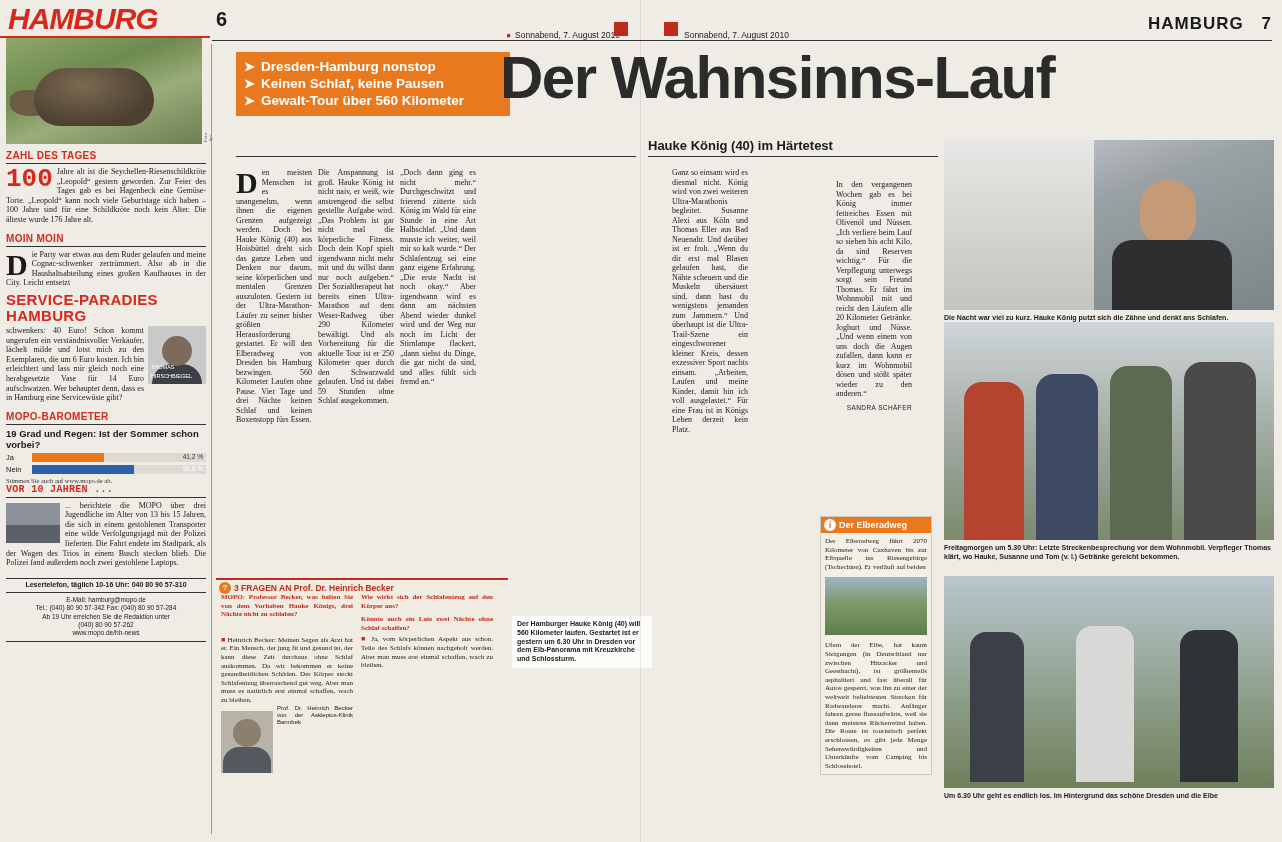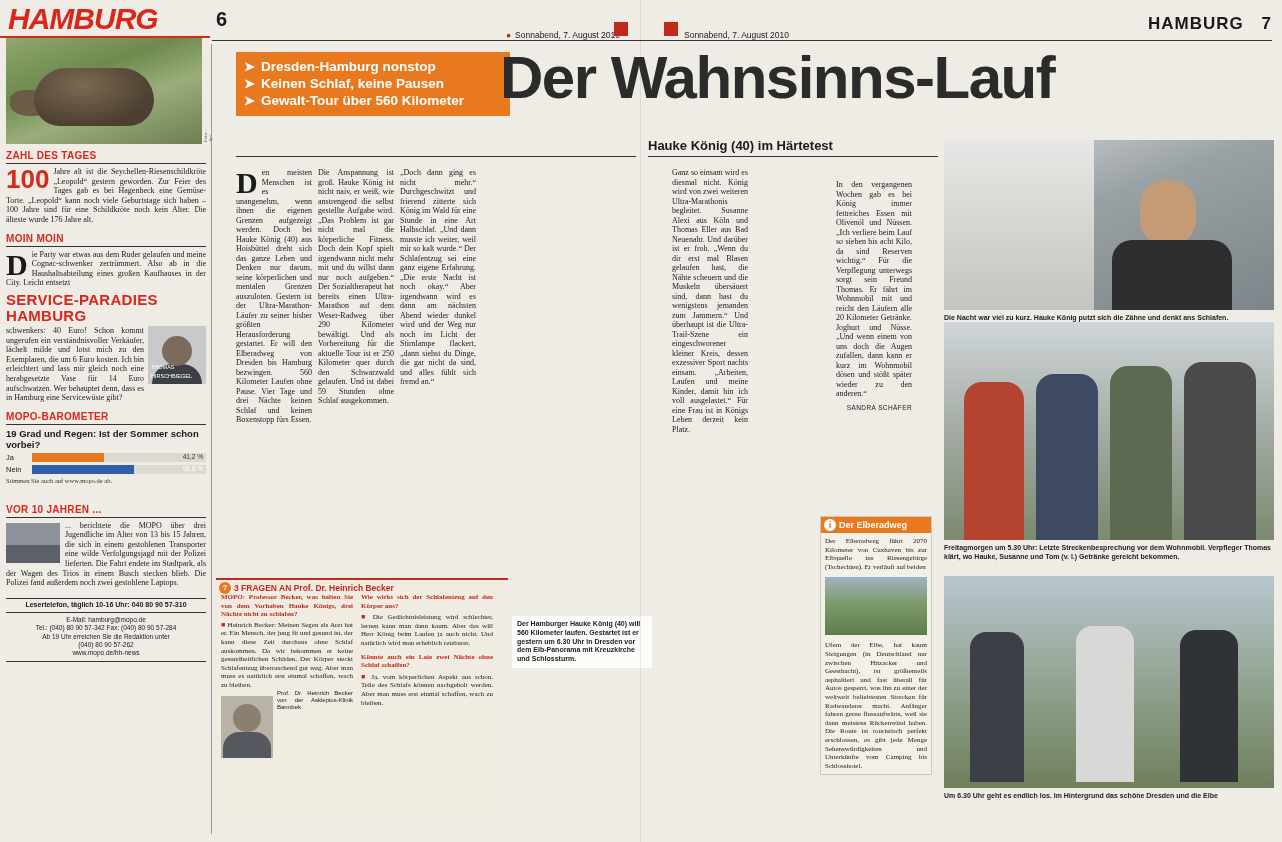--- a/index.html
+++ b/index.html
@@ -47,21 +47,21 @@
   }
   .photocredit{font-size:5px;color:#555;transform:rotate(-90deg);transform-origin:left top;}
 
   .rail-head{
     font-family:"Liberation Sans",sans-serif;font-weight:bold;color:#d8281c;
     font-size:10px;letter-spacing:.3px;margin:4px 0 2px;
   }
   .rail-head.big{font-size:15px;line-height:16px;}
   .rail-body{font-size:8px;line-height:9.6px;text-align:justify;}
   .dropcapnum{
-    float:left;font-family:Liberation Sans, sans-serif;font-weight:bold;color:#d8281c;
+    float:left;font-family:Liberation Mono, monospace;font-weight:bold;color:#d8281c;
     font-size:26px;line-height:22px;margin:1px 4px 0 0;
   }
   .dropcap{
     float:left;font-family:"Liberation Serif",serif;font-weight:bold;
     font-size:30px;line-height:25px;margin:2px 4px 0 0;
   }
   .byline-box{
     width:58px;height:58px;background:#c9c9c9;float:right;margin:0 0 2px 4px;position:relative;overflow:hidden;
   }
   .byline-box:after{content:"";position:absolute;left:14px;top:10px;width:30px;height:30px;border-radius:50%;background:#7c6a5c;}
@@ -248,21 +248,21 @@
     </div>
     <div class="bar-row">
       <span class="bar-label">Nein</span>
       <span class="bar-track">
         <span class="bar-fill" style="width:58.8%;background:#2f5fa8;"></span>
         <span class="bar-val">58,8 %</span>
       </span>
     </div>
     <div class="baro-note">Stimmen Sie auch auf www.mopo.de ab.</div>
 
-    <div class="rail-head" style="margin-top:20px;">VOR 10 JAHREN ...</div>
+    <div class="rail-head" style="margin-top:0;font-family:Liberation Mono, monospace;">VOR 10 JAHREN ...</div>
     <div style="border-top:1px solid #333;margin-bottom:3px;"></div>
     <div class="rail-body">
       <span class="vor10-img"></span>
       <span>... berichtete die MOPO über drei Jugendliche im Alter von 13 bis 15 Jahren, die sich in einem gestohlenen Transporter eine wilde Verfolgungsjagd mit der Polizei lieferten. Die Fahrt endete im Stadtpark, als der Wagen des Trios in einem Busch stecken blieb. Die Polizei fand außerdem noch zwei gestohlene Laptops.</span>
     </div>
 
     <div class="telhead" style="margin-top:10px;text-align:center;">Lesertelefon, täglich 10-16 Uhr: 040 80 90 57-310</div>
     <div class="contactbox" style="margin-top:4px;">
       <div>E-Mail: hamburg@mopo.de</div>
       <div>Tel.: (040) 80 90 57-342  Fax: (040) 80 90 57-284</div>
@@ -350,33 +350,30 @@
   <div class="abs" id="interview">
     <div class="iv-kicker">
       <span class="num">?</span>
       <span>3 FRAGEN AN Prof. Dr. Heinrich Becker</span>
     </div>
     <div style="display:flex;gap:8px;padding:0 5px;">
       <div class="iv-col" style="width:132px;">
         <div>
           <span class="q">MOPO: Professor Becker, was halten Sie von dem Vorhaben Hauke Königs, drei Nächte nicht zu schlafen?</span>
         </div>
-        <div style="margin-top:2px;">
+        <div style="margin-top:17px;">
           <span class="bold" style="color:#c02a1b;">■ </span><span>Heinrich Becker: Meinen Segen als Arzt hat er. Ein Mensch, der jung fit und gesund ist, der kann diese Zeit durchaus ohne Schlaf auskommen. Da wir bekommen er keine gesundheitlichen Schäden. Der Körper steckt Schlafentzug überraschend gut weg. Aber man muss es natürlich erst einmal schaffen, wach zu bleiben.</span>
         </div>
         <div class="docimg" style="margin-top:6px;"></div>
         <div class="doccap">Prof. Dr. Heinrich Becker von der Asklepios-Klinik Barmbek</div>
       </div>
       <div class="iv-col" style="width:132px;">
         <div>
           <span class="q">Wie wirkt sich der Schlafentzug auf den Körper aus?</span>
         </div>
-        <div style="margin-top:3px;">
-          <span class="bold" style="color:#c02a1b;">■ </span><span>Die Gedächtnisleistung wird schlechter, lernen kann man dann kaum. Aber das will Herr König beim Laufen ja auch nicht. Und natürlich wird man erheblich reizbarer.</span>
-        </div>
         <div style="margin-top:5px;">
           <span class="q">Könnte auch ein Laie zwei Nächte ohne Schlaf schaffen?</span>
         </div>
         <div style="margin-top:3px;">
           <span class="bold" style="color:#c02a1b;">■ </span><span>Ja, vom körperlichen Aspekt aus schon. Teile des Schlafs können nachgeholt werden. Aber man muss erst einmal schaffen, wach zu bleiben.</span>
         </div>
       </div>
     </div>
   </div>
 

